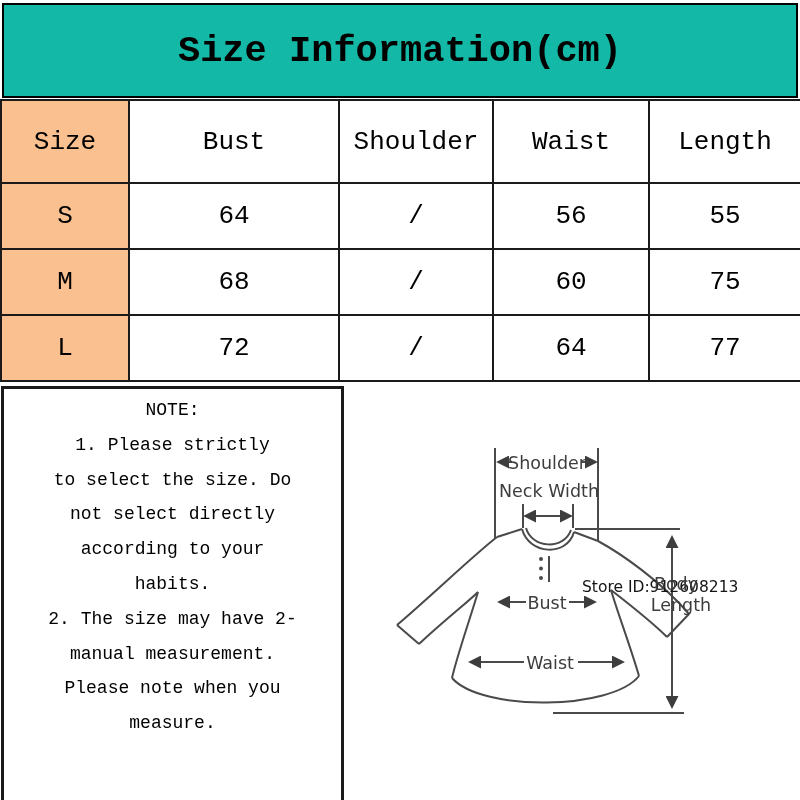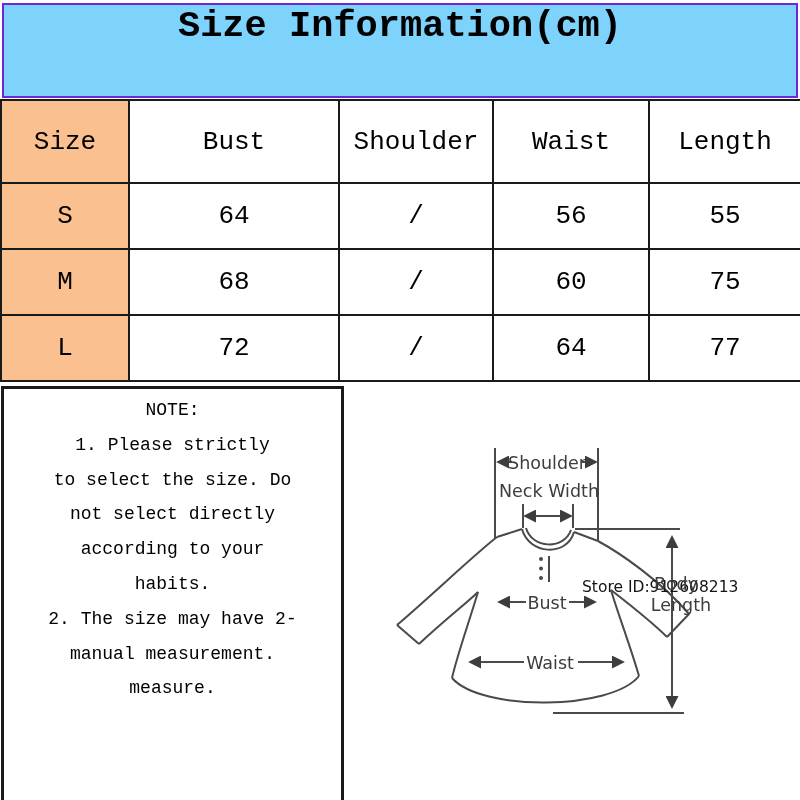--- a/index.html
+++ b/index.html
@@ -4,22 +4,22 @@
 <style>
   html,body{margin:0;padding:0;}
   body{
     width:800px;height:800px;position:relative;overflow:hidden;
     background:#ffffff;
     font-family:"Liberation Mono","DejaVu Sans Mono",monospace;
   }
   
   .title-bar{
     position:absolute;left:2px;top:3px;width:792px;height:91px;
-    background:#7dd3fc;border:2px solid #6d28d9;
-    display:flex;align-items:flex-start;justify-content:center;
+    background:#14b8a6;border:2px solid #000000;
+    display:flex;align-items:center;justify-content:center;
   }
   .title-bar h1{
     margin:0;font-size:37px;font-weight:bold;color:#000;
     font-family:"Liberation Mono","DejaVu Sans Mono",monospace;
     letter-spacing:0px;white-space:nowrap;
   }
   
   table.size-table{
     position:absolute;left:0;top:99px;width:800px;height:283px;
     border-collapse:collapse;table-layout:fixed;
@@ -102,20 +102,21 @@
 
 <div class="note-box">
   <div class="note-line">NOTE:</div>
   <div class="note-line">1. Please strictly</div>
   <div class="note-line">to select the size. Do</div>
   <div class="note-line">not select directly</div>
   <div class="note-line">according to your</div>
   <div class="note-line">habits.</div>
   <div class="note-line">2. The size may have 2-</div>
   <div class="note-line">manual measurement.</div>
+  <div class="note-line">Please note when you</div>
   <div class="note-line">measure.</div>
 </div>
 
 <div class="diagram">
   <svg width="455" height="414" viewBox="345 386 455 414" xmlns="http://www.w3.org/2000/svg">
     <defs>
       <marker id="ah" viewBox="0 0 10 10" refX="8.5" refY="5" markerWidth="6.5" markerHeight="6.5" orient="auto-start-reverse">
         <path d="M0,0 L10,5 L0,10 z" fill="#3d3d3d"></path>
       </marker>
     </defs>

